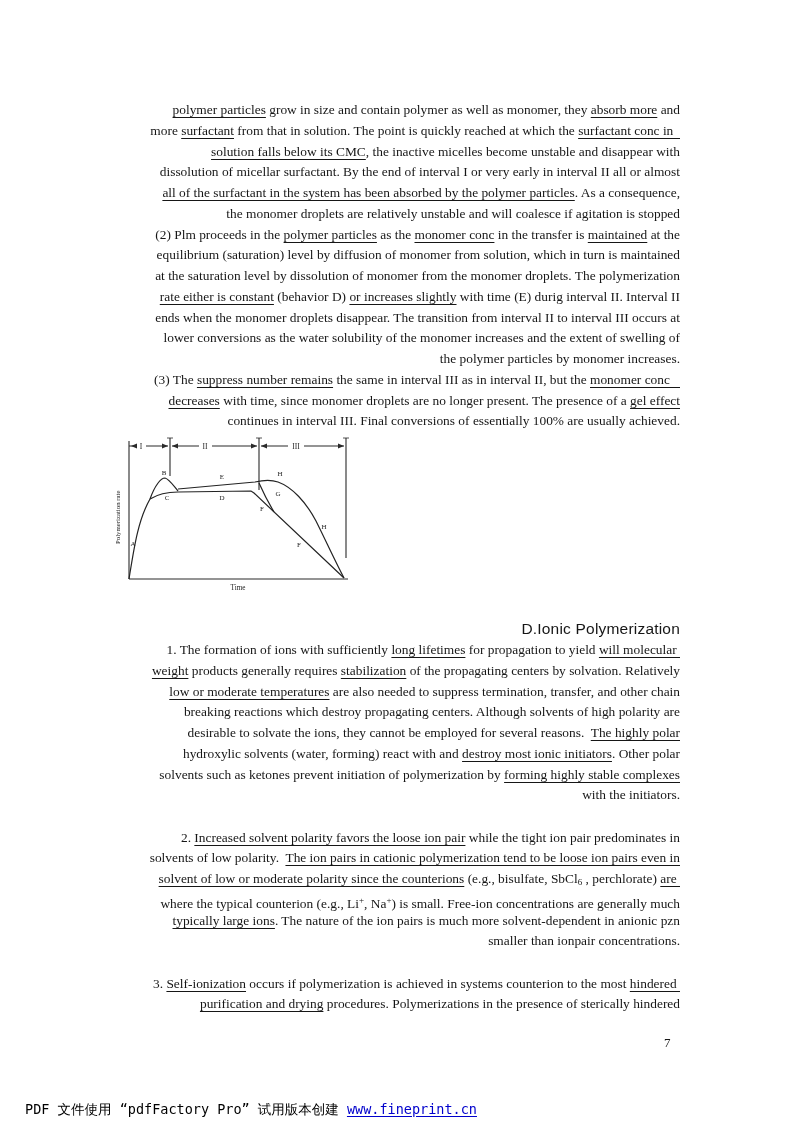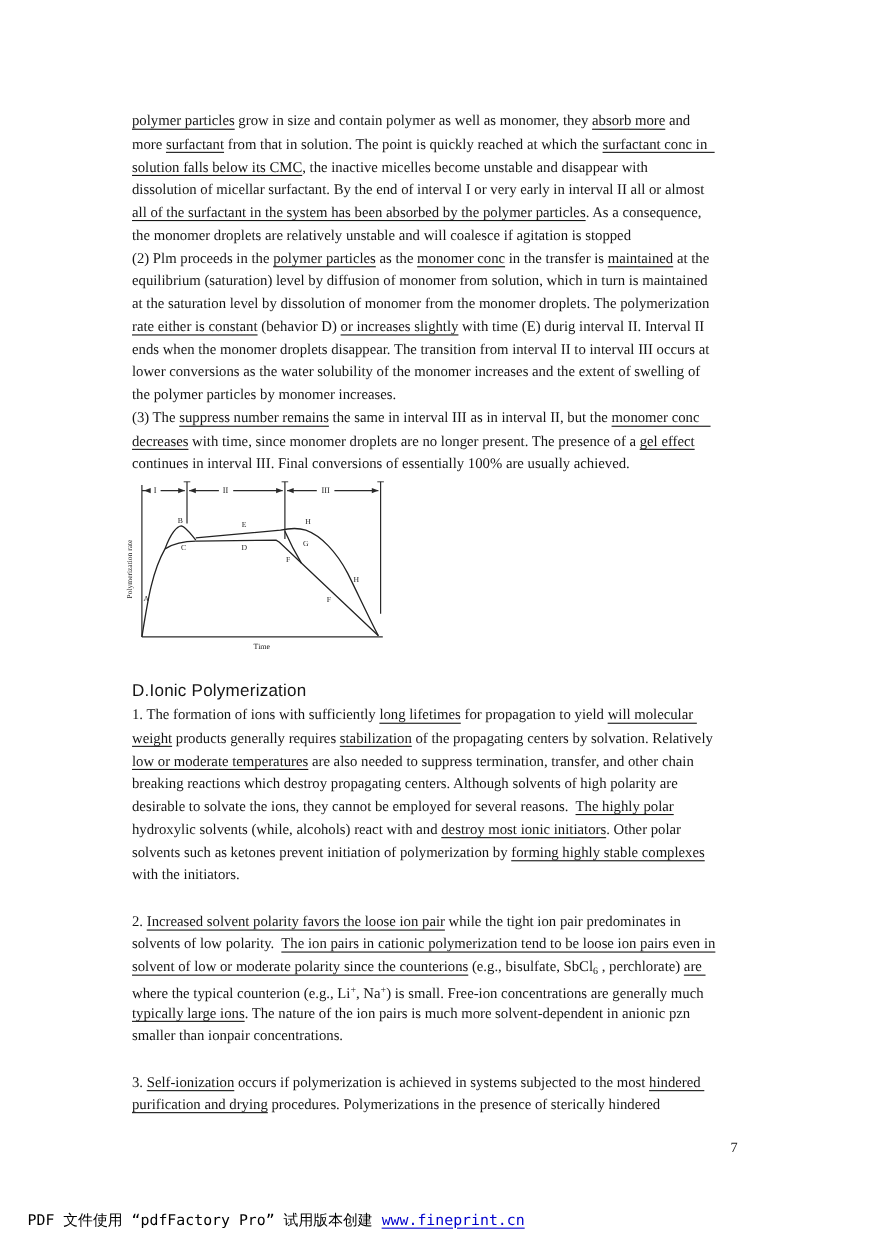--- a/index.html
+++ b/index.html
@@ -1,20 +1,20 @@
 <!DOCTYPE html>
 <html><head>
 <meta charset="utf-8">
 <style>
   html,body{margin:0;padding:0;background:#e8e8e8;}
   .page{
     position:relative;width:794px;height:1123px;background:#ffffff;margin:0 auto;
     font-family:"Liberation Serif",serif;color:#161616;overflow:hidden;
   }
-  .content{position:absolute;left:120px;top:100px;width:560px;}
+  .content{position:absolute;left:120px;top:100px;width:560px;text-align:right;}
   .para{margin:0;}
   .line{
     white-space:pre;line-height:20.75px;height:20.75px;font-size:13.4px;
   }
   .u{text-decoration:underline;text-underline-offset:3px;text-decoration-thickness:1px;}
   .sup{font-size:9px;vertical-align:4.5px;}
   .sub{font-size:9px;vertical-align:-2px;}
   .gap{height:21.5px;}
   .figure-block{position:relative;height:186px;}
   .figure-block svg{position:absolute;left:-10px;top:0;}
@@ -121,36 +121,36 @@
 
     <div class="doc-heading">D.Ionic Polymerization</div>
 
     <div>
         <div class="para">
           <div class="line"><span>1. The formation of ions with sufficiently </span><span class="u">long lifetimes</span><span> for propagation to yield </span><span class="u">will molecular </span></div>
           <div class="line"><span class="u">weight</span><span> products generally requires </span><span class="u">stabilization</span><span> of the propagating centers by solvation. Relatively</span></div>
           <div class="line"><span class="u">low or moderate temperatures</span><span> are also needed to suppress termination, transfer, and other chain</span></div>
           <div class="line"><span>breaking reactions which destroy propagating centers. Although solvents of high polarity are</span></div>
           <div class="line"><span>desirable to solvate the ions, they cannot be employed for several reasons.  </span><span class="u">The highly polar</span></div>
-          <div class="line"><span>hydroxylic solvents (while, alcohols) react with and </span><span class="u">destroy most ionic initiators</span><span>. Other polar</span></div>
+          <div class="line"><span>hydroxylic solvents (water, forming) react with and </span><span class="u">destroy most ionic initiators</span><span>. Other polar</span></div>
           <div class="line"><span>solvents such as ketones prevent initiation of polymerization by </span><span class="u">forming highly stable complexes</span></div>
           <div class="line"><span>with the initiators.</span></div>
         </div>
         <div class="gap"></div>
         <div class="para">
           <div class="line"><span>2. </span><span class="u">Increased solvent polarity favors the loose ion pair</span><span> while the tight ion pair predominates in</span></div>
           <div class="line"><span>solvents of low polarity.  </span><span class="u">The ion pairs in cationic polymerization tend to be loose ion pairs even in</span></div>
           <div class="line"><span class="u">solvent of low or moderate polarity since the counterions</span><span> (e.g., bisulfate, SbCl</span><span class="sub">6</span><span> , perchlorate) </span><span class="u">are </span></div>
           <div class="line"><span>where the typical counterion (e.g., Li</span><span class="sup">+</span><span>, Na</span><span class="sup">+</span><span>) is small. Free-ion concentrations are generally much</span></div>
           <div class="line"><span class="u">typically large ions</span><span>. The nature of the ion pairs is much more solvent-dependent in anionic pzn</span></div>
           <div class="line"><span>smaller than ionpair concentrations.</span></div>
         </div>
         <div class="gap"></div>
         <div class="para">
-          <div class="line"><span>3. </span><span class="u">Self-ionization</span><span> occurs if polymerization is achieved in systems subjected to the most </span><span class="u">hindered </span></div>
+          <div class="line"><span>3. </span><span class="u">Self-ionization</span><span> occurs if polymerization is achieved in systems counterion to the most </span><span class="u">hindered </span></div>
           <div class="line"><span class="u">purification and drying</span><span> procedures. Polymerizations in the presence of sterically hindered</span></div>
         </div>
       </div>
 
   </div>
 
   <div class="page-number">7</div>
 
   <div class="pdf-footer"><span>PDF 文件使用 “pdfFactory Pro” 试用版本创建 </span><a>www.fineprint.cn</a></div>
 

